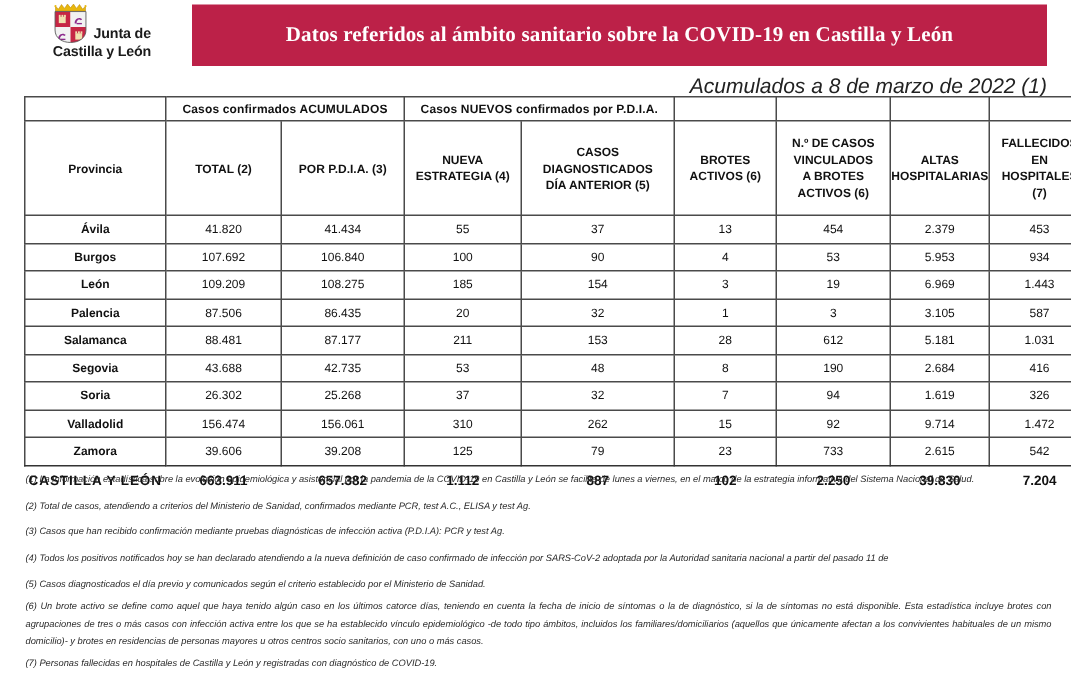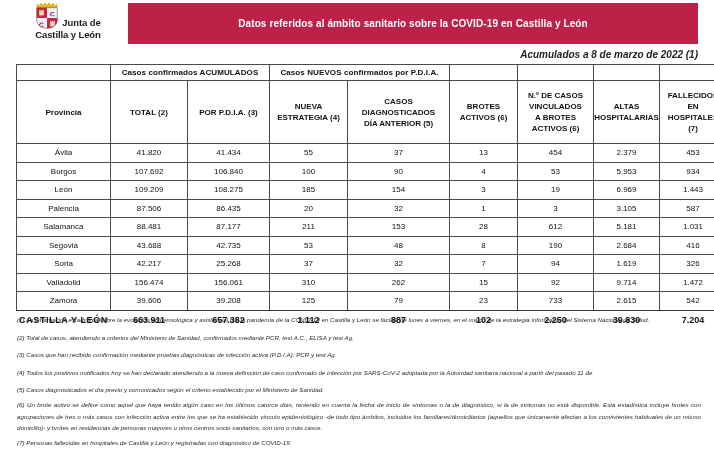--- a/index.html
+++ b/index.html
@@ -76,31 +76,32 @@
     top: 3px;
     width: 570px;
     height: 41px;
     background: #bc2148;
     display: flex;
     align-items: center;
     justify-content: center;
   }
   .banner-text {
     color: #ffffff;
-    font-size: 10px;
+    font-size: 14px;
     font-weight: bold;
     letter-spacing: 0.1px;
+    font-family: Liberation Serif, serif;
   }
   .accum {
     position: absolute;
     right: 16px;
     top: 49px;
-    font-size: 10px;
+    font-size: 14px;
     font-style: italic;
-    font-weight: bold;
+    font-weight: normal;
     color: #222;
   }
 
   
   .table-wrap {
     position: absolute;
     left: 16px;
     top: 64px;
     width: 682px;
   }
@@ -133,21 +134,21 @@
     line-height: 11px;
     padding: 0 2px;
   }
   th.prov {
     font-weight: bold;
     height: 62px;
   }
   td.prov-name {
     text-align: left;
     padding-left: 4px;
-    font-weight: normal;
+    font-weight: bold;
     font-size: 8px;
     height: 17.5px;
   }
   td.num {
     height: 17.5px;
     font-size: 8px;
   }
   tr.total td {
     border: none;
     border-top: 1.6px solid #333;
@@ -360,21 +361,21 @@
           <td class="num">42.735</td>
           <td class="num">53</td>
           <td class="num">48</td>
           <td class="num">8</td>
           <td class="num">190</td>
           <td class="num">2.684</td>
           <td class="num">416</td>
         </tr>
         <tr>
           <td class="prov-name">Soria</td>
-          <td class="num">42.217</td>
+          <td class="num">26.302</td>
           <td class="num">25.268</td>
           <td class="num">37</td>
           <td class="num">32</td>
           <td class="num">7</td>
           <td class="num">94</td>
           <td class="num">1.619</td>
           <td class="num">326</td>
         </tr>
         <tr>
           <td class="prov-name">Valladolid</td>

